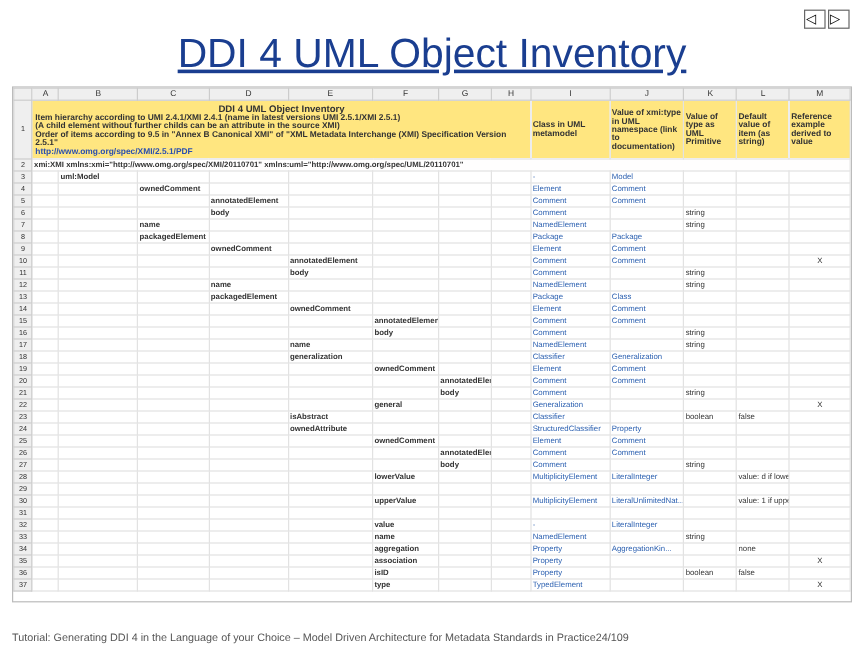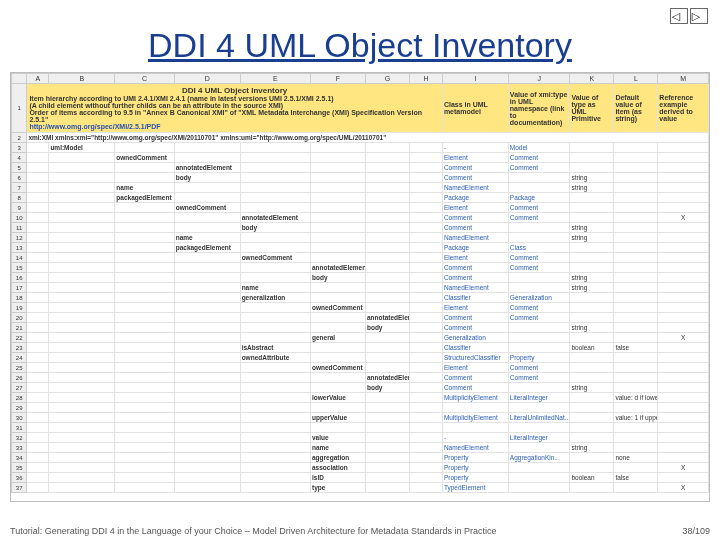--- a/index.html
+++ b/index.html
@@ -10,21 +10,21 @@
   .title { text-align: center; font-size: 34px; color: #1a3e90; text-decoration: underline; padding-top: 26px; padding-bottom: 8px; font-weight: 400; }
   .sheet-wrap { position:absolute; top:72px; left:10px; width:700px; height:430px; border:1px solid #bbb; font-size:7px; color:#333; background:#fff; overflow:hidden;}
   table { border-collapse: collapse; width: 100%; table-layout: fixed; }
   th.colhdr { background:#efefef; border:1px solid #ccc; font-weight:normal; font-size:7px; text-align:center; height:10px;}
   th.rowhdr { background:#efefef; border:1px solid #ccc; font-weight:normal; font-size:6px; text-align:center; width:14px;}
   td { border:1px solid #e2e2e2; height:10px; overflow:hidden; white-space:nowrap; padding:0 1px; font-size:6.5px; }
   .yellowhdr td { background:#ffe680; font-weight:bold; text-align:left; height:auto; font-size:7px; }
   .yellowhdr .title-cell { text-align:center; font-size:8px;}
   .linkcell { color:#2a4fb0; }
   .bold { font-weight:bold; }
-  .footer { position:absolute; bottom:4px; left:10px; right:10px; font-size:9px; color:#555; display:flex; justify-content:space-between; }
+  .footer { position:absolute; bottom:4px; left:10px; right:10px; font-size:9px; color:#555; display:flex; }
   .blue { color:#2a5fb0;}
   col.c-rownum{width:14px;} col.c-a{width:20px;} col.c-b{width:60px;} col.c-c{width:54px;}
   col.c-d{width:60px;} col.c-e{width:64px;} col.c-f{width:50px;} col.c-g{width:40px;}
   col.c-h{width:30px;} col.c-i{width:60px;} col.c-j{width:56px;} col.c-k{width:40px;}
   col.c-l{width:40px;} col.c-m{width:46px;}
 </style>
 </head>
 <body>
 
 <div class="slide">
@@ -648,15 +648,15 @@
             <td></td>
             <td></td>
             <td style="text-align: center;">X</td>
           </tr>
         </tbody>
     </table>
   </div>
 
   <div class="footer">
     <span>Tutorial: Generating DDI 4 in the Language of your Choice – Model Driven Architecture for Metadata Standards in Practice</span>
-    <span>38/109</span>
+    <span>24/109</span>
   </div>
 </div>
 
 </body></html>

